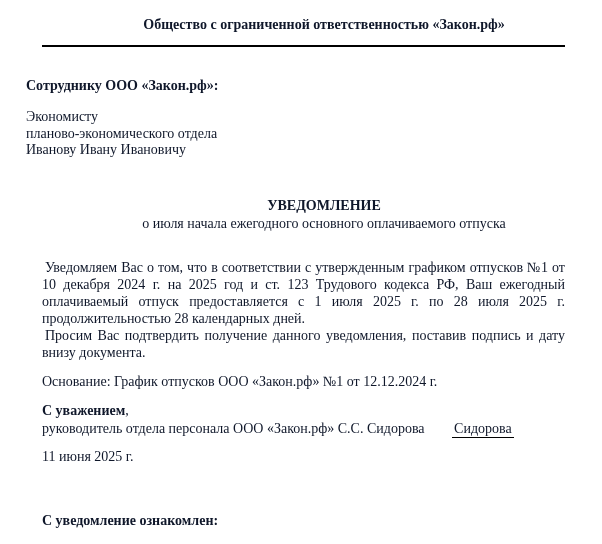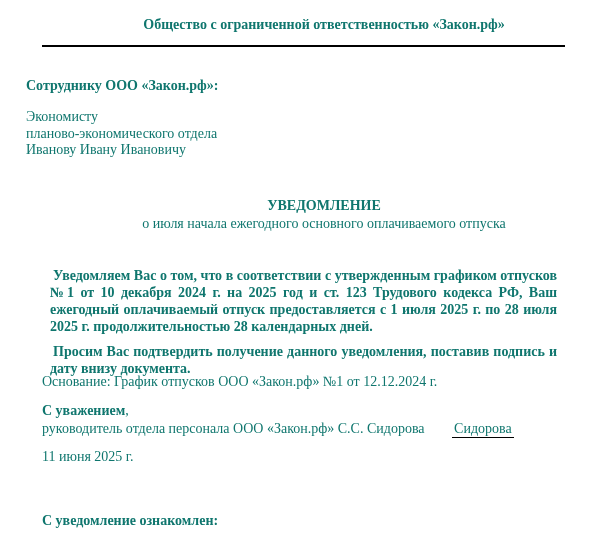--- a/index.html
+++ b/index.html
@@ -1,37 +1,37 @@
 <!DOCTYPE html>
 <html><head>
 <meta charset="utf-8">
 <style>
   html, body { margin: 0; padding: 0; background: #ffffff; }
   .page {
     position: relative;
     width: 602px;
     height: 544px;
     background: #ffffff;
-    color: #0f766e;
+    color: #0f172a;
     font-family: "Liberation Serif", "DejaVu Serif", serif;
     font-size: 14px;
     line-height: 17px;
     overflow: hidden;
   }
   .abs { position: absolute; }
   .b { font-weight: bold; }
   .center-band { left: 46px; width: 556px; text-align: center; }
   .left-band { left: 42px; width: 523px; }
   .right-band { left: 26px; text-align: left; }
   .rule {
     left: 42px; top: 45px; width: 523px; height: 0;
     border-top: 2px solid #000000;
   }
   .justify { text-align: justify; }
-  .justify p { margin: 8px; text-indent: 3px; font-weight: bold; }
+  .justify p { margin: 0; text-indent: 3px; }
   .addr-lines { width: 520px; line-height: 16.5px; }
   .sig {
     border-bottom: 1px solid #000000;
     padding: 0 2px 1px 2px;
     white-space: nowrap;
   }
   .signoff { line-height: 17.5px; }
   .sig-gap-1 { margin-left: 24px; }
   .sig-gap-2 { margin-left: 30px; }
   .sig-gap-3 { margin-left: 26px; }

